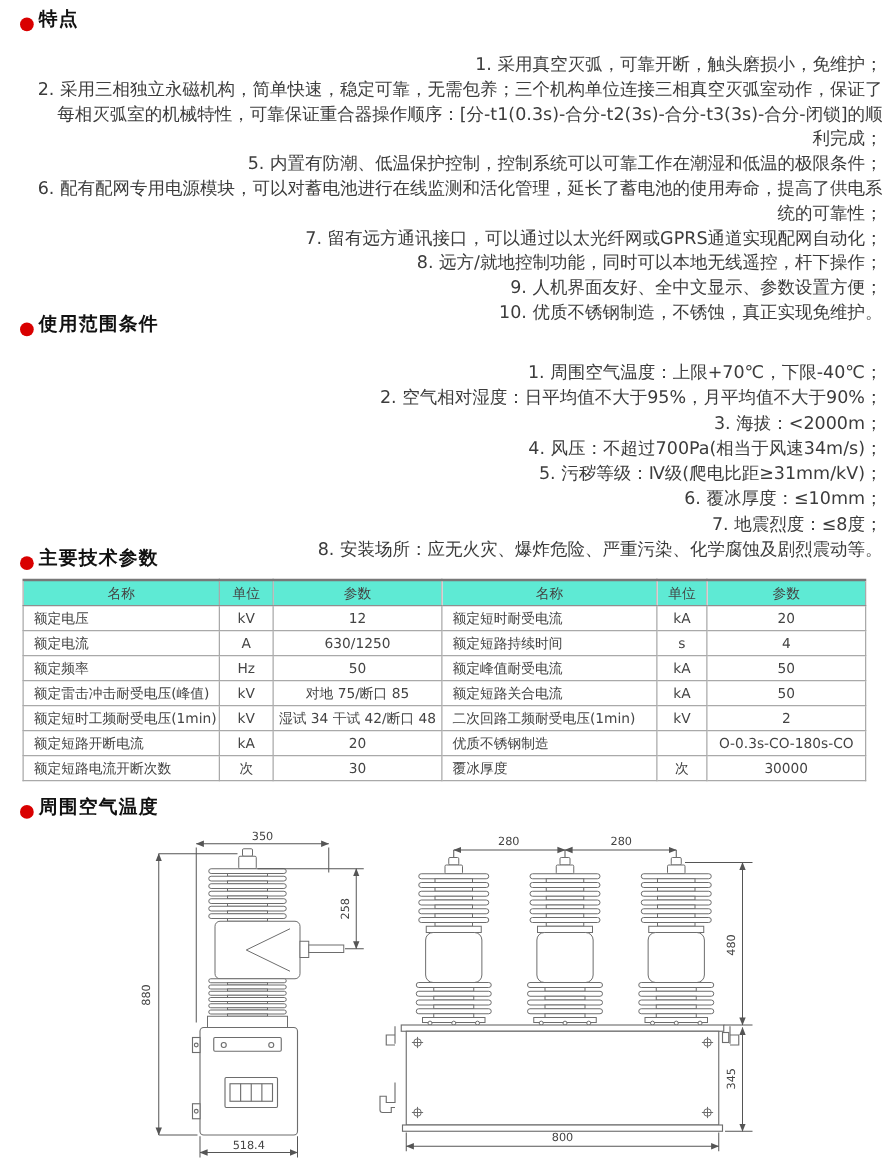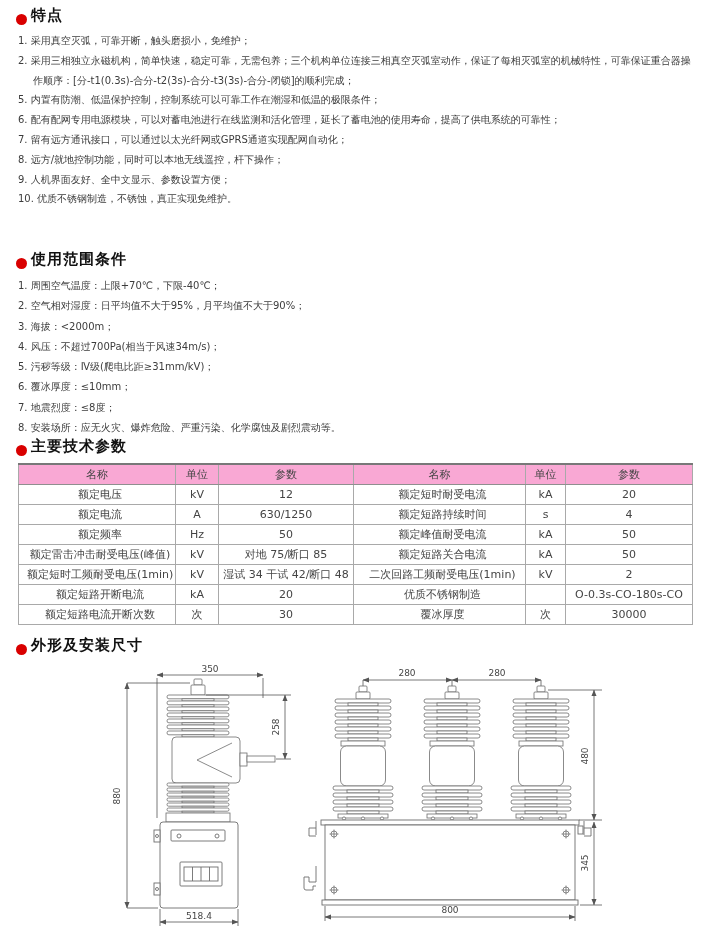--- a/index.html
+++ b/index.html
@@ -8,36 +8,36 @@
     background:#ffffff;color:#3c3c3c;
     font-family:"DejaVu Sans","Liberation Sans",sans-serif;
   }
   .sec-title{
     position:absolute;left:16px;display:flex;align-items:flex-end;
     font-size:15px;font-weight:bold;color:#111;letter-spacing:1px;
   }
   .dot{width:11px;height:11px;border-radius:50%;background:var(--accent,#d90000);
     display:inline-block;margin-right:4px;flex:0 0 auto;}
   .plist{
-    position:absolute;left:18px;width:676px;margin:0;padding:0;list-style:none;
-    font-size:10px;line-height:19.8px;color:#3c3c3c;overflow:hidden;
+    position:absolute;left:18px;width:676px;margin:12px;padding:0;list-style:none;
+    font-size:14px;line-height:19.8px;color:#3c3c3c;overflow:hidden;text-align:right;
   }
   .plist li{padding-left:15px;text-indent:-15px;}
   .plist.cond{line-height:20.3px;}
   table.params{
     position:absolute;left:18px;top:463px;width:674px;border-collapse:collapse;
     table-layout:fixed;font-size:11px;color:#444;
     border:1px solid #8f8f8f;border-top:2px solid #787878;
   }
   table.params th,table.params td{
     border:1px solid #a9a9a9;height:19px;padding:0 2px;
     text-align:center;font-weight:normal;overflow:hidden;white-space:nowrap;
   }
-  table.params thead th{background:#f9a8d4;border-bottom:1px solid #8f8f8f;}
-  table.params td.nm{text-align:center;padding-left:8px;margin-left:20px;}
+  table.params thead th{background:#5eead4;border-bottom:1px solid #8f8f8f;}
+  table.params td.nm{text-align:left;padding-left:8px;margin-left:20px;}
   svg text{font-family:"DejaVu Sans","Liberation Sans",sans-serif;}
 </style>
 </head>
 <body>
 
 <div class="sec-title" style="top:6px">
   <span class="dot"></span>
   <span>特点</span>
 </div>
 <ul class="plist" style="top:31px;height:218px">
@@ -144,21 +144,21 @@
       <td>30</td>
       <td class="nm">覆冰厚度</td>
       <td>次</td>
       <td>30000</td>
     </tr>
   </tbody>
 </table>
 
 <div class="sec-title" style="top:636px">
   <span class="dot"></span>
-  <span>外形及安装尺寸</span>
+  <span>周围空气温度</span>
 </div>
 
 <svg style="position:absolute;left:0;top:650px" width="710" height="290" viewBox="0 0 710 290">
   <defs>
     <marker id="arw" viewBox="0 0 10 10" refX="9.5" refY="5" markerWidth="8" markerHeight="8" orient="auto-start-reverse">
       <path d="M0,1 L10,5 L0,9 z" fill="#555"></path>
     </marker>
 
     <g id="ribU" fill="#fff" stroke="#6d6d6d" stroke-width="0.8">
       <rect x="-31" y="0" width="62" height="3.8" rx="1.9"></rect>

